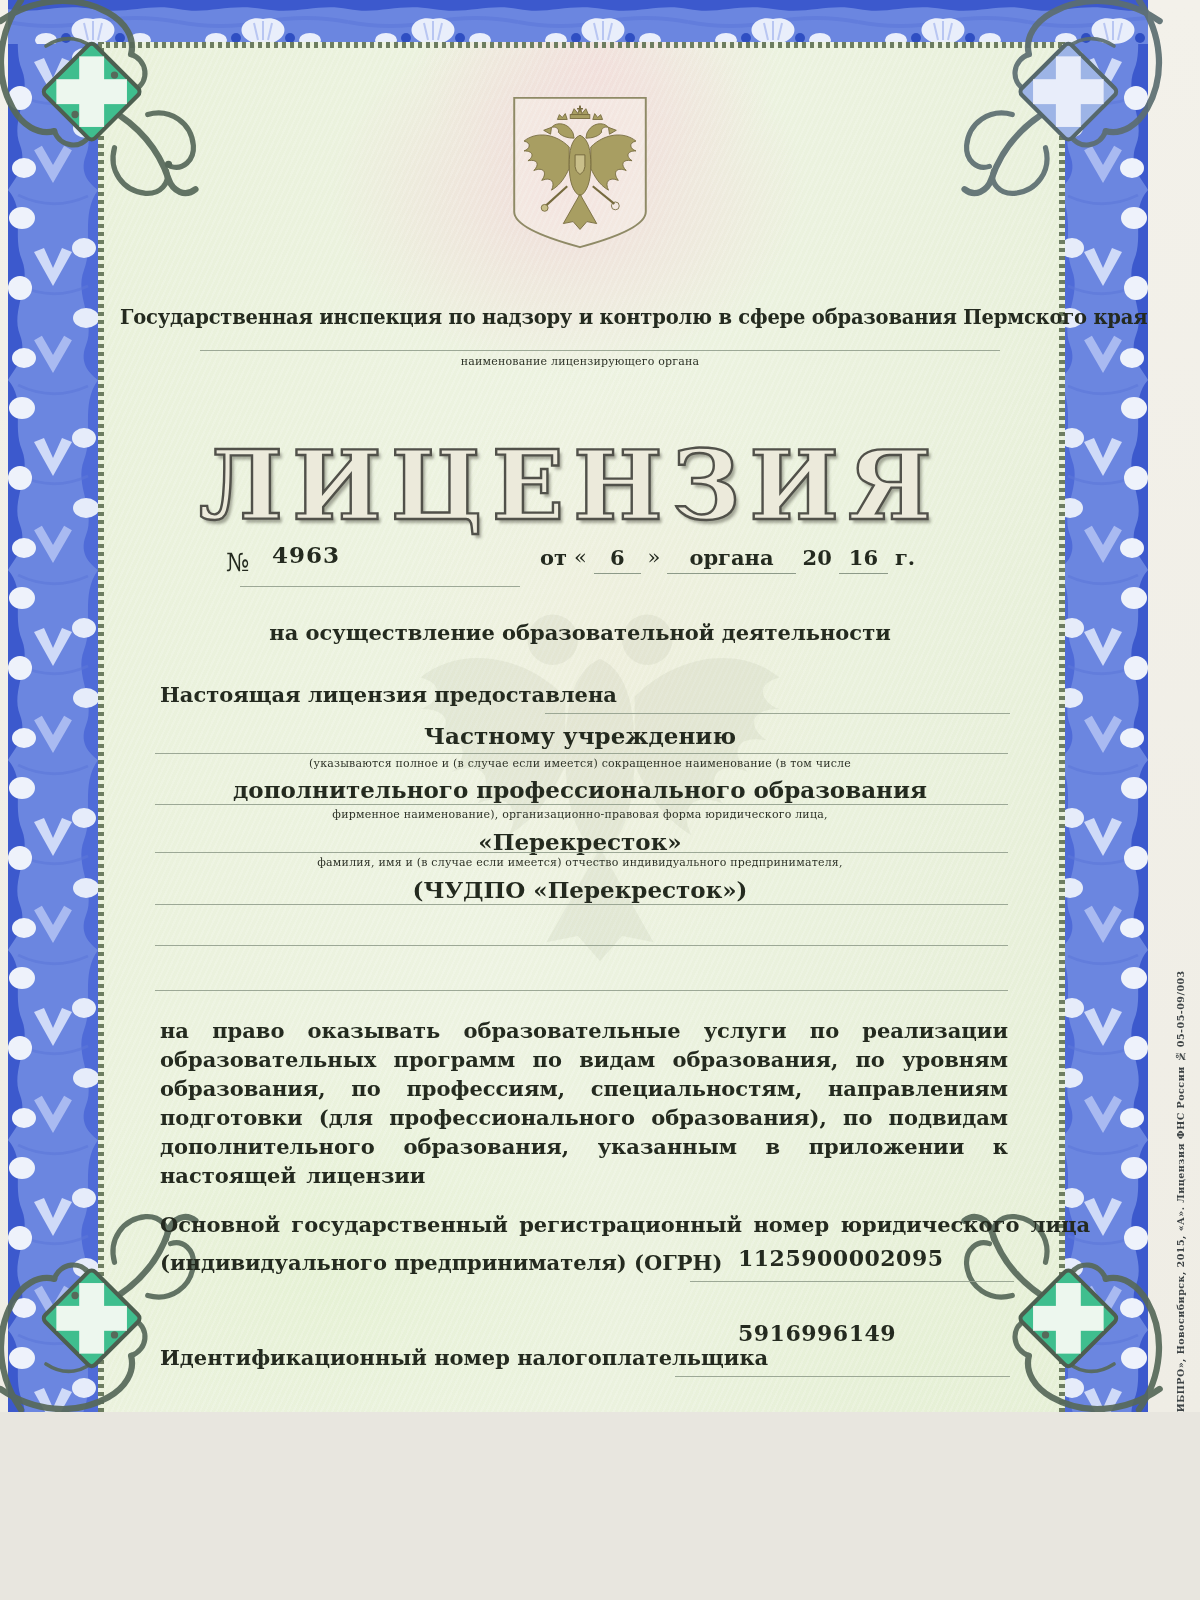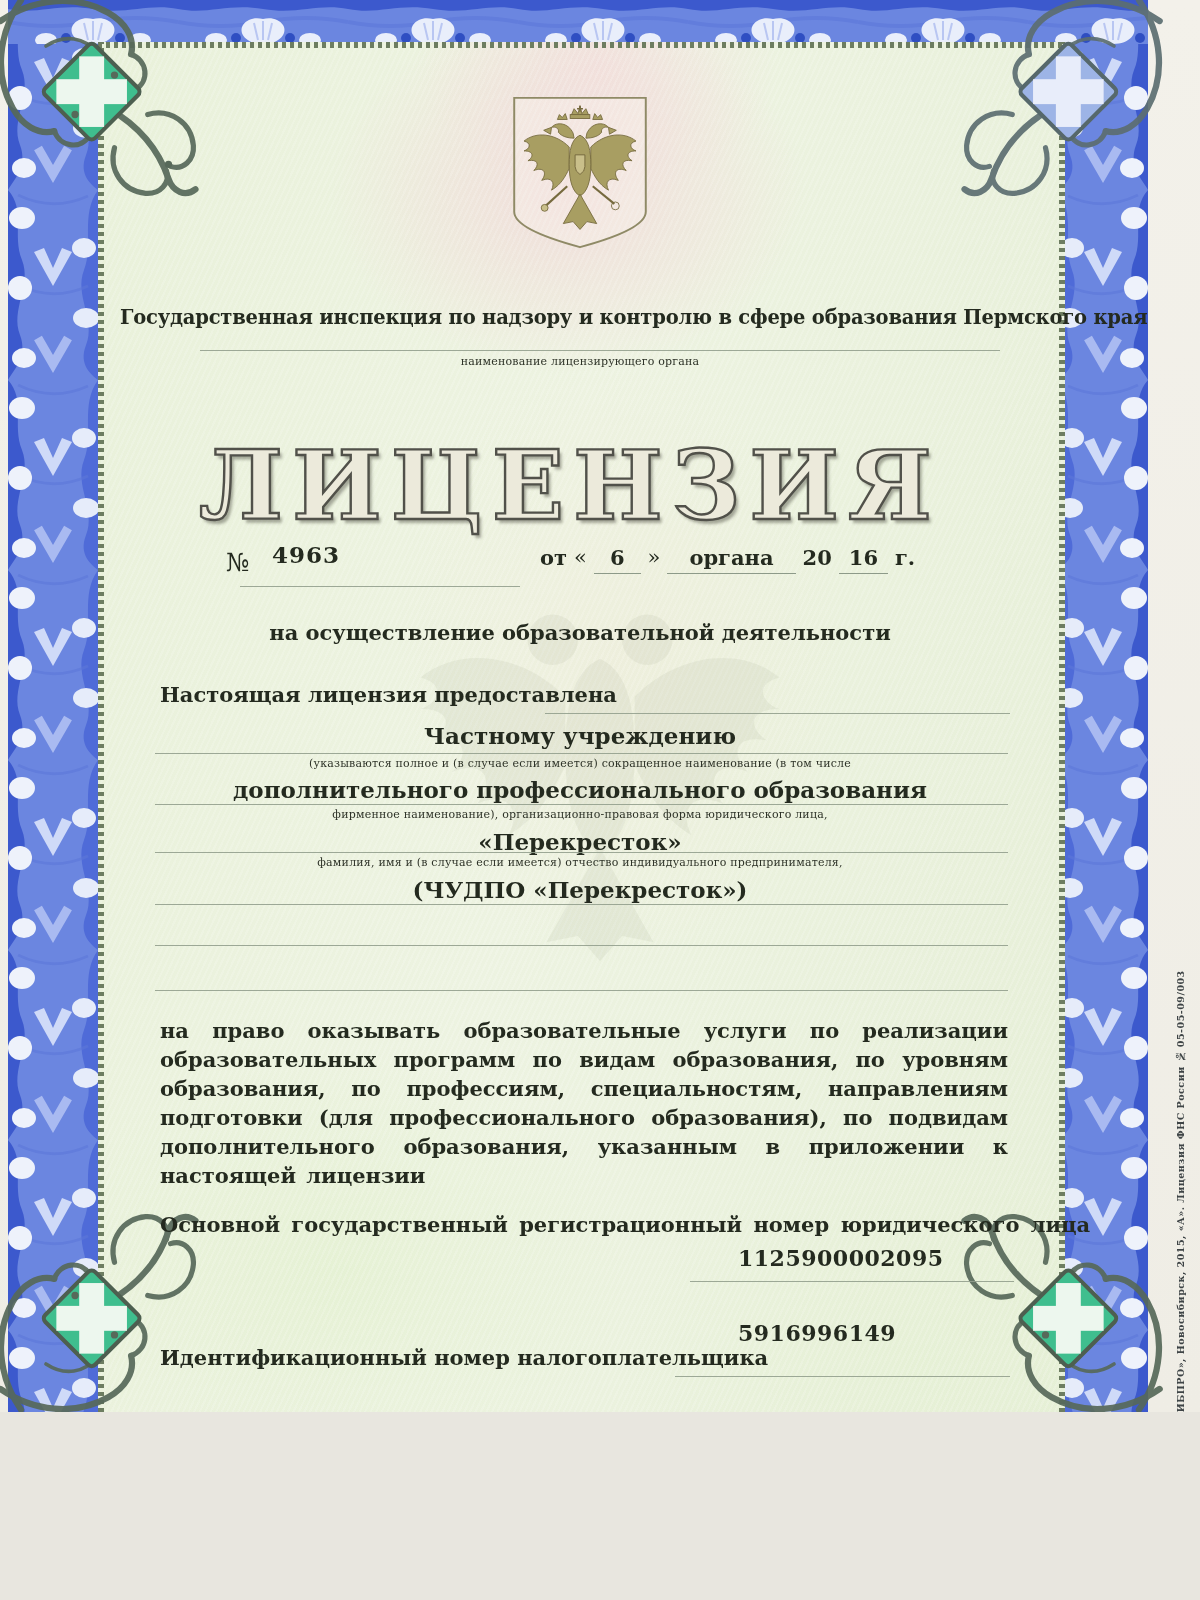--- a/index.html
+++ b/index.html
@@ -289,20 +289,21 @@
 
   <div class="abs ink center" style="left:120px;width:920px;top:876px;font-size:23px">(ЧУДПО «Перекресток»)</div>
   <div class="rule" style="left:155px;width:853px;top:904px"></div>
 
   <div class="rule" style="left:155px;width:853px;top:945px"></div>
   <div class="rule" style="left:155px;width:853px;top:990px"></div>
 
   <div class="abs ink" style="left:160px;width:848px;top:1016px;font-size:21px;line-height:29px;text-align:justify;word-spacing:3px">на право оказывать образовательные услуги по реализации образовательных программ по видам образования, по уровням образования, по профессиям, специальностям, направлениям подготовки (для профессионального образования), по подвидам дополнительного образования, указанным в приложении к настоящей лицензии</div>
 
   <div class="abs ink" style="left:160px;top:1212px;font-size:21px;word-spacing:4px">Основной государственный регистрационный номер юридического лица</div>
+  <div class="abs ink" style="left:160px;top:1250px;font-size:21px">(индивидуального предпринимателя) (ОГРН)</div>
   <div class="abs ink" style="left:738px;top:1245px;font-size:22px;letter-spacing:.5px">1125900002095</div>
   <div class="rule" style="left:690px;width:324px;top:1281px"></div>
 
   <div class="abs ink" style="left:738px;top:1320px;font-size:22px;letter-spacing:.5px">5916996149</div>
   <div class="abs ink" style="left:160px;top:1345px;font-size:21px">Идентификационный номер налогоплательщика</div>
   <div class="rule" style="left:675px;width:335px;top:1376px"></div>
 
   <div class="abs" style="left:612px;top:1470px">
     <span class="seriesfont" style="letter-spacing:1px">Серия</span>
     <span class="seriesfont">59Л01</span>

